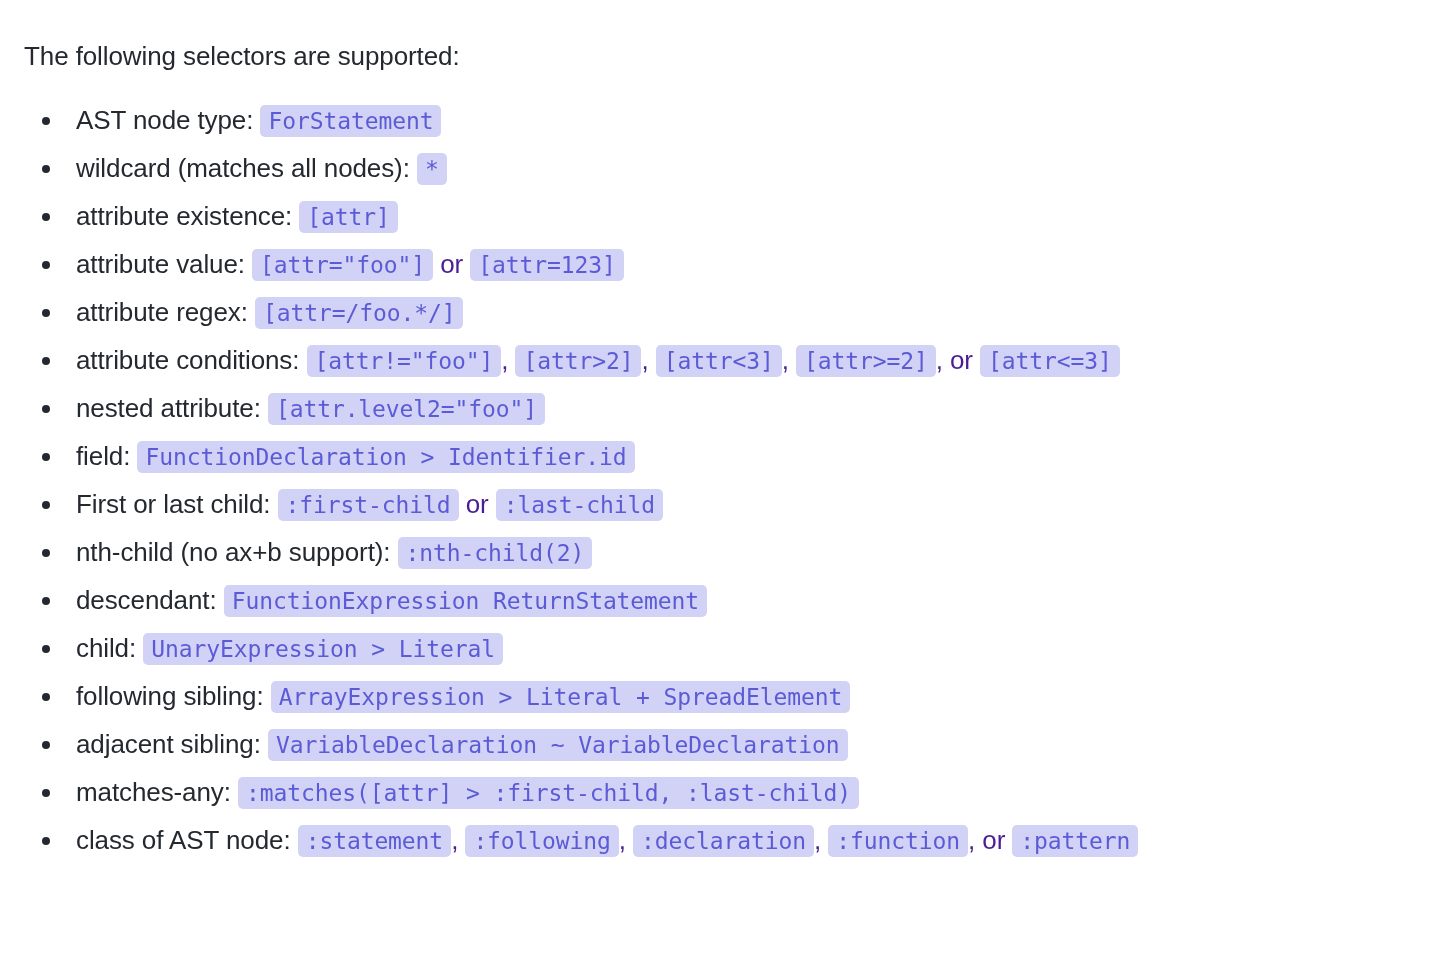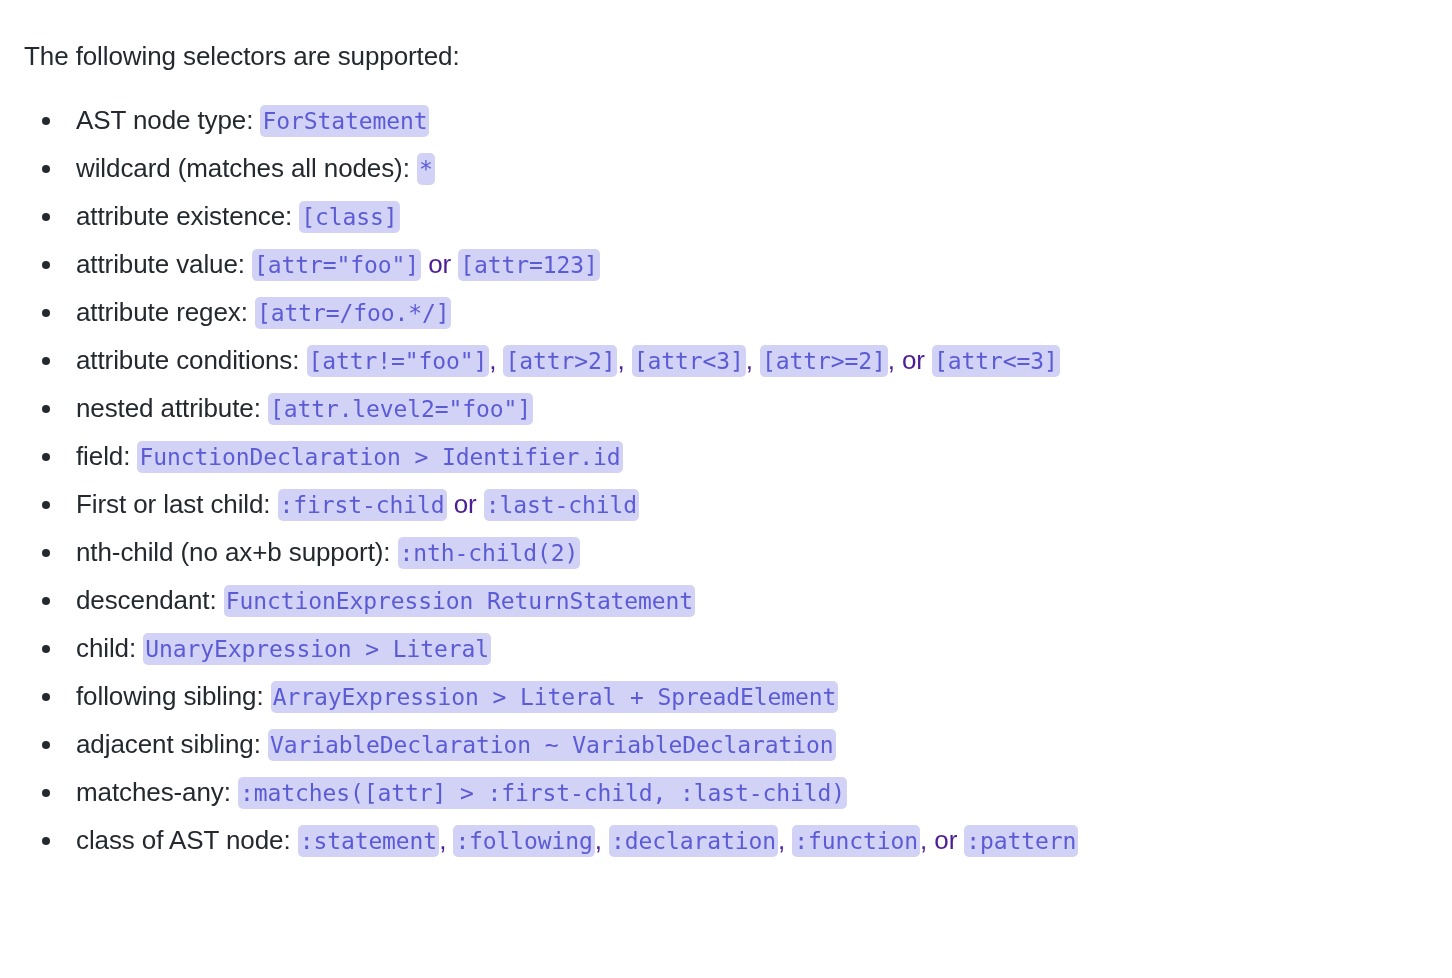--- a/index.html
+++ b/index.html
@@ -61,40 +61,40 @@
     color: #24292f;
     margin-top: 29px;
   }
 
   code.sel {
     font-family: "DejaVu Sans Mono", "Liberation Mono", monospace;
     font-size: 23px;
     color: #5b5bd6;
     background: #d2d2f7;
     border-radius: 5px;
-    padding: 3px 2px;
+    padding: 3px 8px;
     white-space: pre;
     line-height: 1;
   }
 
   .sep {
     color: #4c1d95;
   }
 </style>
 </head>
 <body>
 
 <div class="page">
 
   <p class="intro">The following selectors are supported:</p>
 
   <ul class="selector-list" id="selector-list">
       <li><span class="label">AST node type: </span><code class="sel">ForStatement</code></li>
       <li><span class="label">wildcard (matches all nodes): </span><code class="sel">*</code></li>
-      <li><span class="label">attribute existence: </span><code class="sel">[class]</code></li>
+      <li><span class="label">attribute existence: </span><code class="sel">[attr]</code></li>
       <li><span class="label">attribute value: </span><code class="sel">[attr="foo"]</code><span class="sep"> or </span><code class="sel">[attr=123]</code></li>
       <li><span class="label">attribute regex: </span><code class="sel">[attr=/foo.*/]</code></li>
       <li><span class="label">attribute conditions: </span><code class="sel">[attr!="foo"]</code><span class="sep">, </span><code class="sel">[attr&gt;2]</code><span class="sep">, </span><code class="sel">[attr&lt;3]</code><span class="sep">, </span><code class="sel">[attr&gt;=2]</code><span class="sep">, or </span><code class="sel">[attr&lt;=3]</code></li>
       <li><span class="label">nested attribute: </span><code class="sel">[attr.level2="foo"]</code></li>
       <li><span class="label">field: </span><code class="sel">FunctionDeclaration &gt; Identifier.id</code></li>
       <li><span class="label">First or last child: </span><code class="sel">:first-child</code><span class="sep"> or </span><code class="sel">:last-child</code></li>
       <li><span class="label">nth-child (no ax+b support): </span><code class="sel">:nth-child(2)</code></li>
       <li><span class="label">descendant: </span><code class="sel">FunctionExpression ReturnStatement</code></li>
       <li><span class="label">child: </span><code class="sel">UnaryExpression &gt; Literal</code></li>
       <li><span class="label">following sibling: </span><code class="sel">ArrayExpression &gt; Literal + SpreadElement</code></li>

